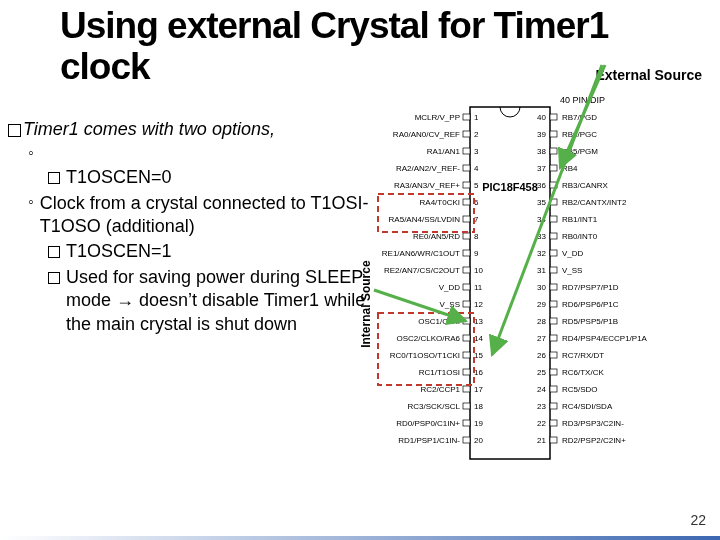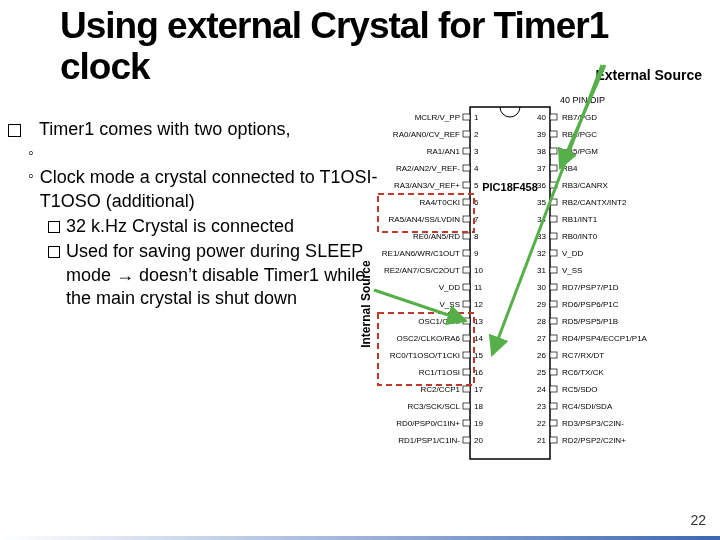--- a/index.html
+++ b/index.html
@@ -42,22 +42,23 @@
     position: absolute;
     top: 118px;
     left: 8px;
     width: 380px;
     font-family: Verdana, sans-serif;
     font-size: 18px;
     line-height: 1.3;
   }
   .body .l0 {
     display: flex;
-    gap: 18px;
+    gap: 2px;
     margin-bottom: 2px;
+    font-style: italic;
   }
   .body .l0 .bul {
     width: 11px;
     height: 11px;
     border: 1px solid #000;
     flex: 0 0 auto;
     margin-top: 6px;
   }
   .body .l1 {
     display: flex;
@@ -114,27 +115,31 @@
   <div class="ext-label">External Source</div>
 
   <div class="body">
     <div class="l0">
       <span class="bul"></span>
       <span>Timer1 comes with two options,</span>
     </div>
     <div class="l1">
       <span class="bul">◦</span>
     </div>
+    <div class="l2">
+      <span class="bul"></span>
+      <span>T1OSCEN=0</span>
+    </div>
     <div class="l1">
       <span class="bul">◦</span>
-      <span>Clock mode a crystal connected to T1OSI-T1OSO (additional)</span>
+      <span>Clock from a crystal connected to T1OSI-T1OSO (additional)</span>
     </div>
     <div class="l2">
       <span class="bul"></span>
-      <span>32 k.Hz Crystal is connected</span>
+      <span>T1OSCEN=1</span>
     </div>
     <div class="l2">
       <span class="bul"></span>
       <span>Used for saving power during SLEEP mode → doesn’t disable Timer1 while the main crystal is shut down</span>
     </div>
   </div>
 
   <div class="chip-wrap">
     <svg width="330" height="380" viewBox="0 0 330 380" overflow="visible">
         <text x="210" y="8" font-size="9" font-family="sans-serif">40 PIN DIP</text>

